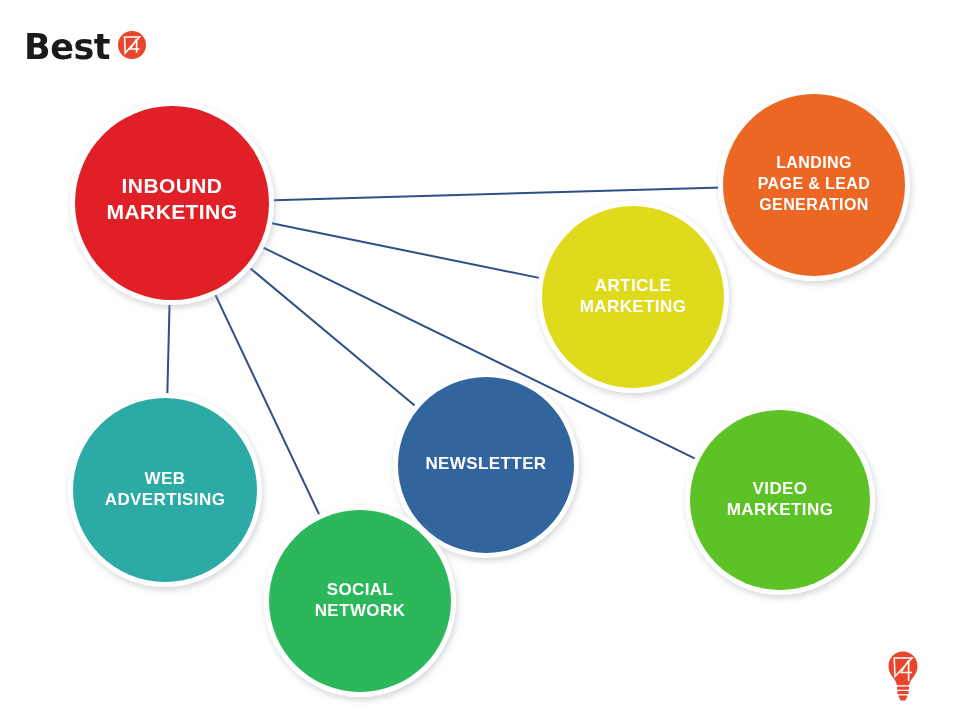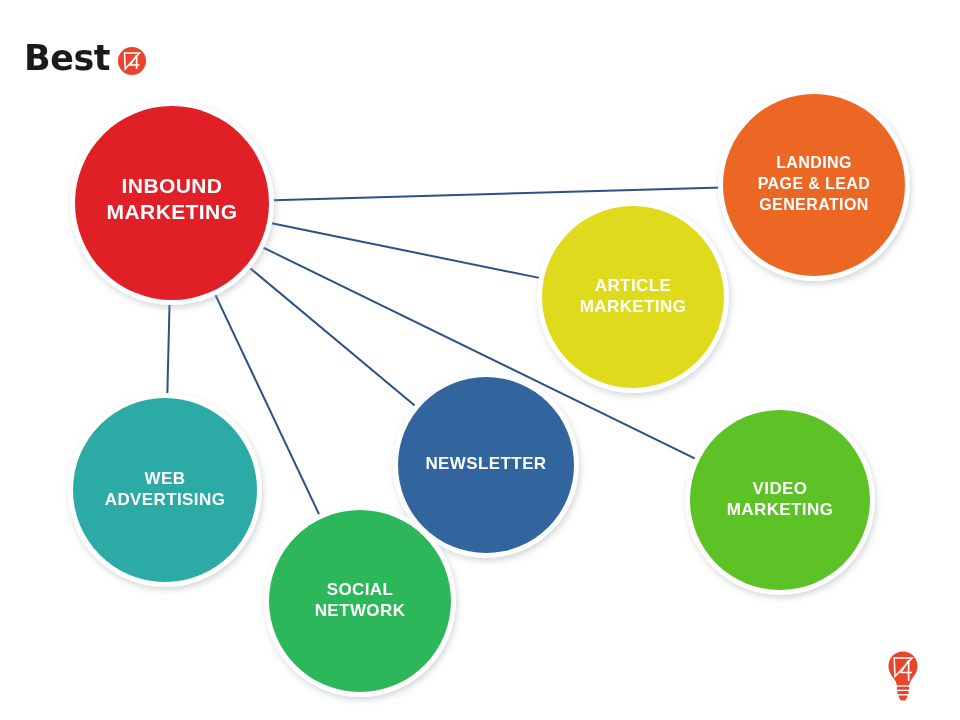--- a/index.html
+++ b/index.html
@@ -18,21 +18,21 @@
     background: #ffffff;
     overflow: hidden;
   }
 
   
   #brand-logo {
     position: absolute;
     left: 24px;
     top: 30px;
     display: flex;
-    align-items: flex-end;
+    align-items: flex-start;
     gap: 7px;
     height: 46px;
   }
   #brand-wordmark {
     font-family: "DejaVu Sans", sans-serif;
     font-size: 35px;
     font-weight: bold;
     color: #1a1a1a;
     letter-spacing: -0.5px;
     line-height: 1;

